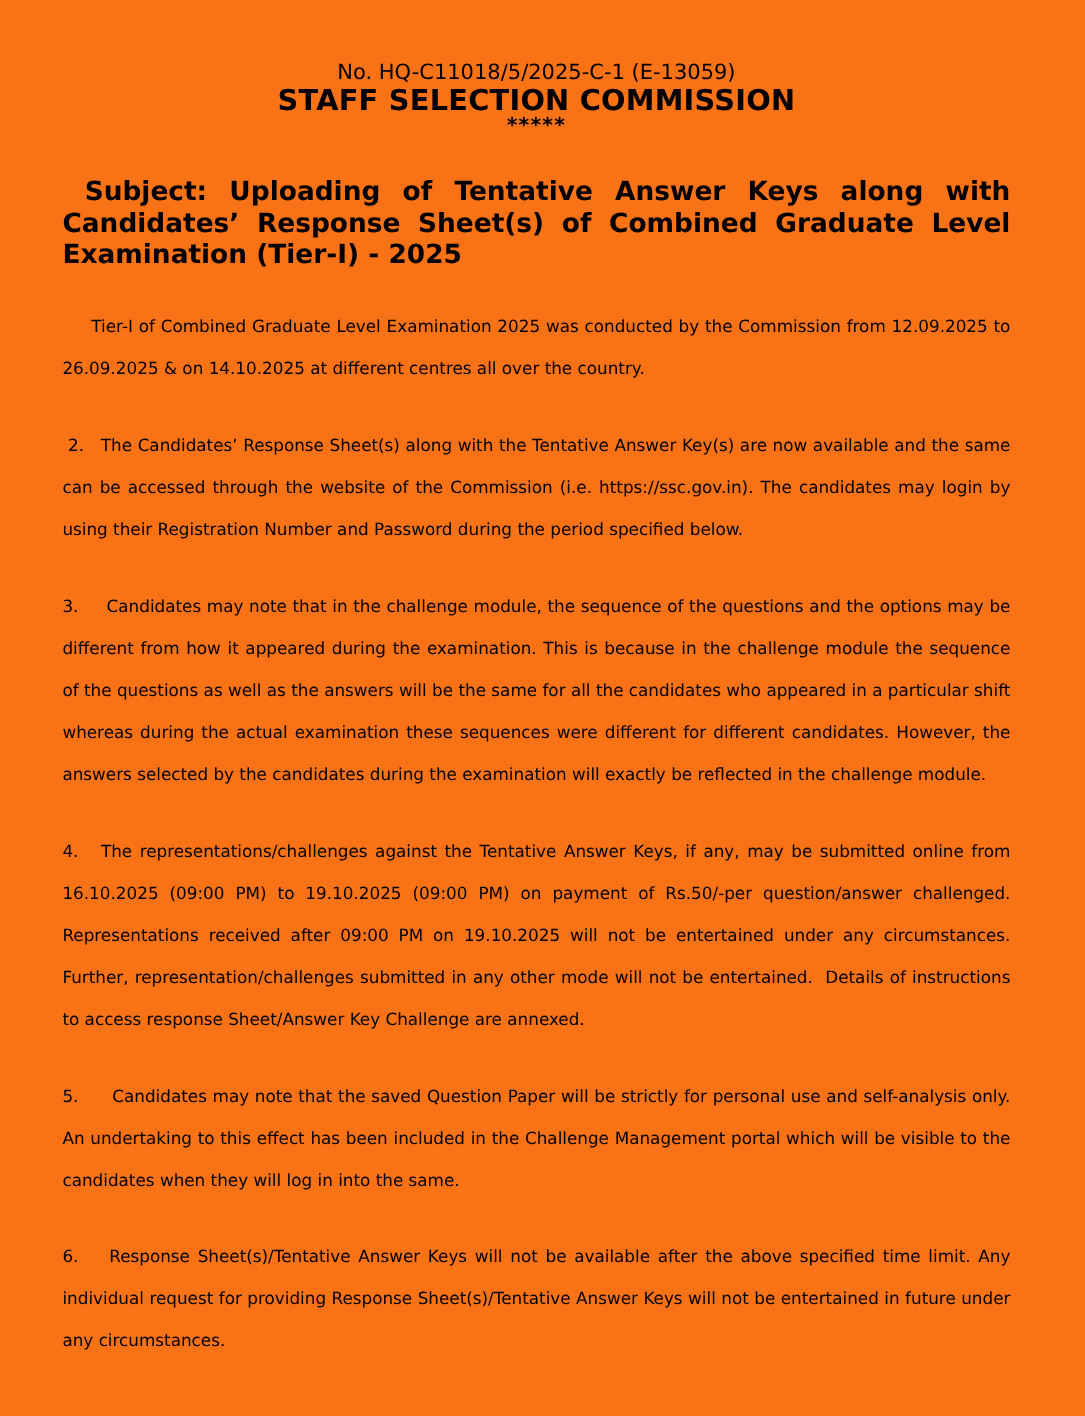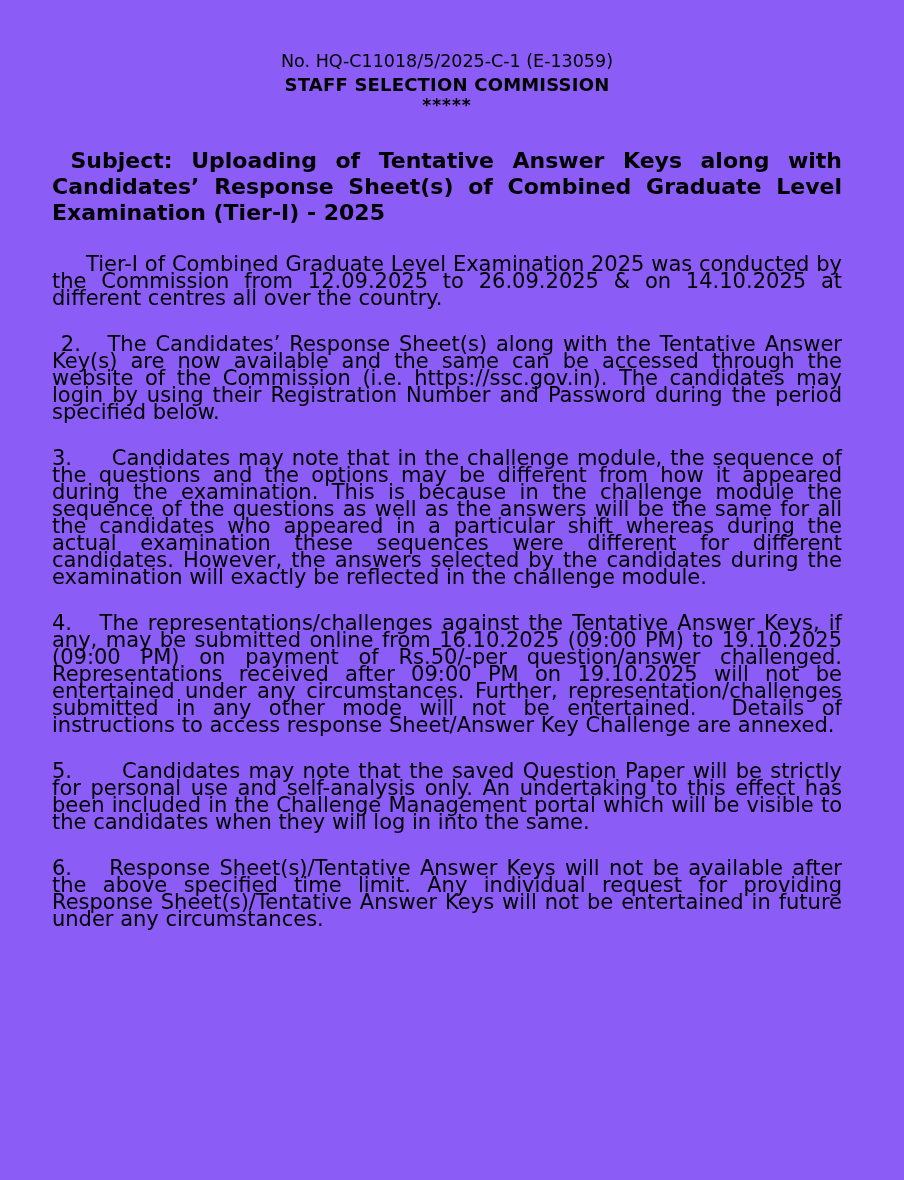--- a/index.html
+++ b/index.html
@@ -3,58 +3,58 @@
 <meta charset="utf-8">
 <style>
   html, body {
     margin: 0;
     padding: 0;
     background: #ffffff;
   }
   .page {
     width: 904px;
     height: 1180px;
-    background: #8b5cf6;
+    background: #f97316;
     color: #000000;
     font-family: "DejaVu Sans", "Liberation Sans", sans-serif;
     box-sizing: border-box;
     padding: 50px 62px 20px 52px;
     overflow: hidden;
   }
   .doc-header {
     text-align: center;
     margin-bottom: 34px;
   }
   .ref-no {
     font-size: 17.5px;
     line-height: 23px;
     font-weight: 400;
   }
   .org-name {
-    font-size: 18px;
+    font-size: 24px;
     line-height: 23px;
     font-weight: 700;
     letter-spacing: 0.2px;
   }
   .stars {
     font-size: 17px;
     line-height: 18px;
     font-weight: 700;
     letter-spacing: 1px;
   }
   .subject {
     font-size: 22px;
     line-height: 26px;
     font-weight: 700;
     text-align: justify;
     margin: 0 0 30px 0;
   }
   .doc-body p {
-    font-size: 21px;
-    line-height: 17px;
+    font-size: 14px;
+    line-height: 35px;
     text-align: justify;
     margin: 0 0 29px 0;
   }
   .doc-body p b {
     font-weight: 400;
   }
 </style>
 </head>
 <body>
 

